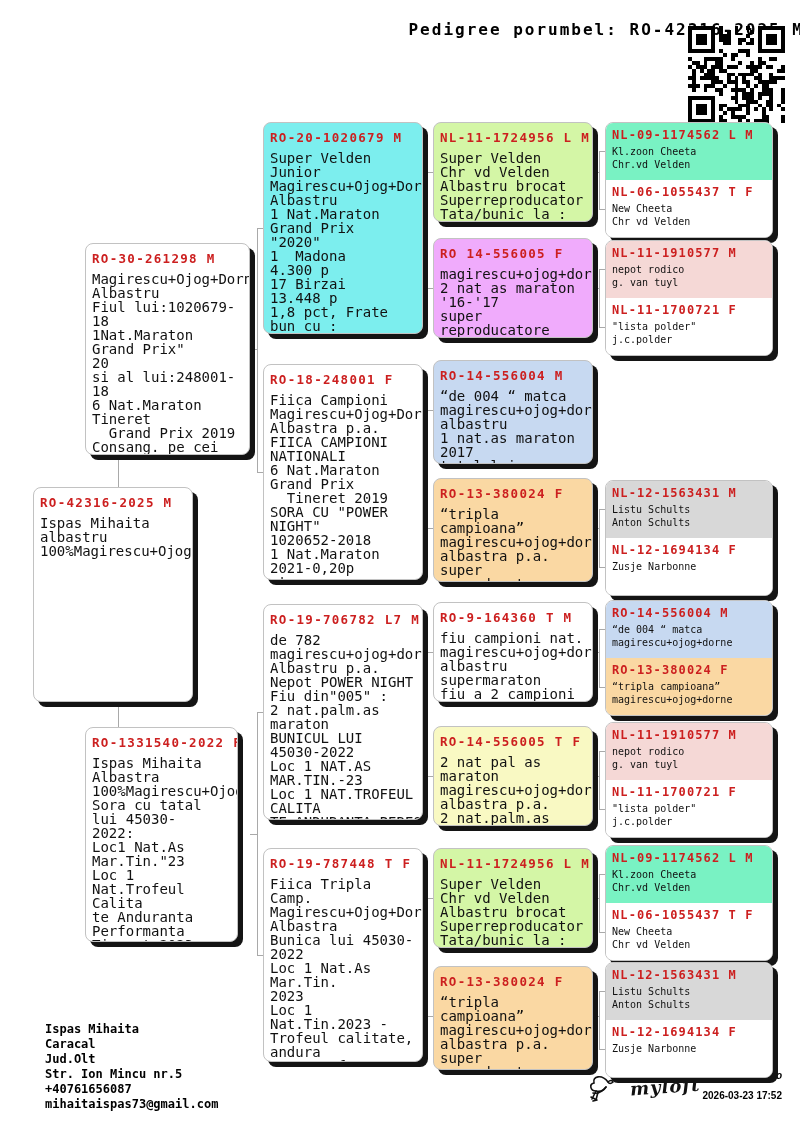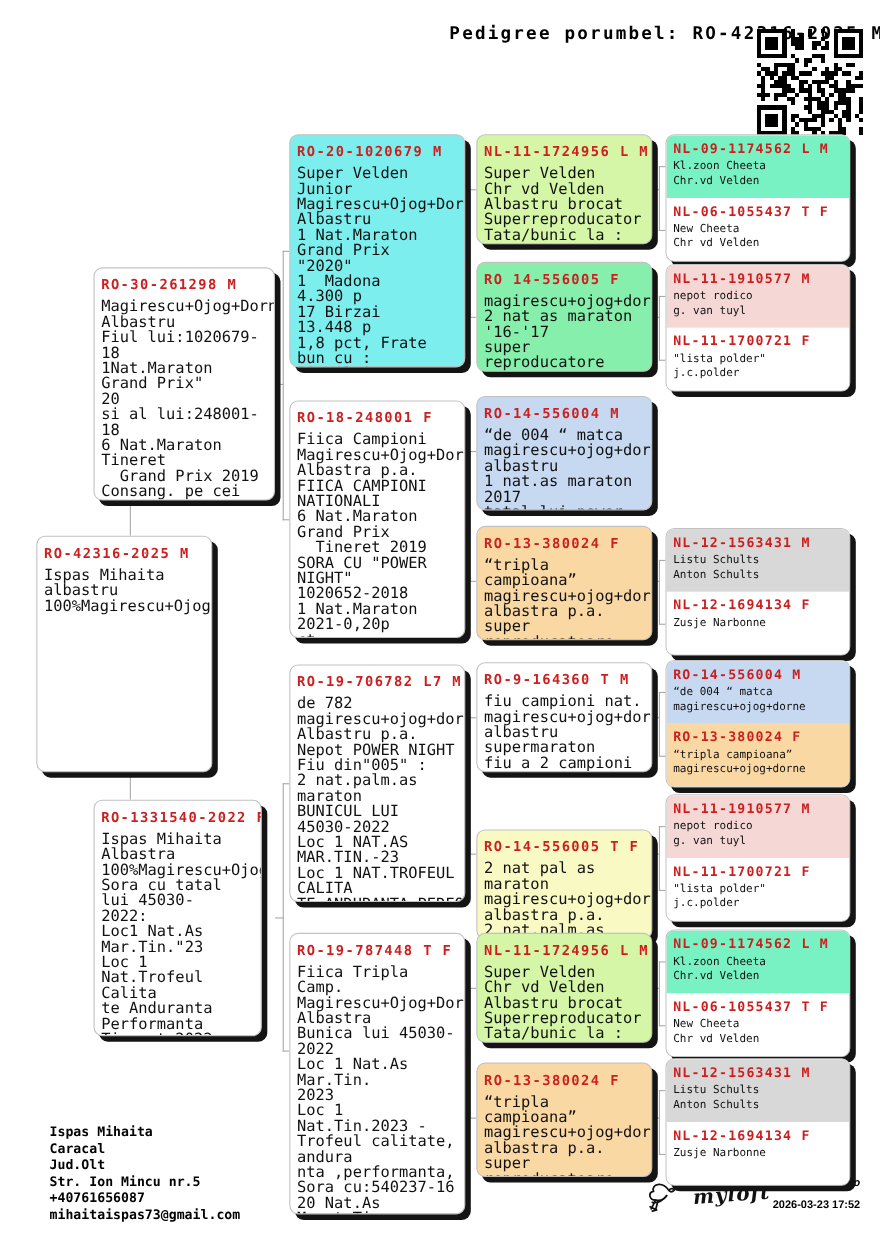--- a/index.html
+++ b/index.html
@@ -338,21 +338,21 @@
 Nepot POWER NIGHT
 Fiu din"005" :
 2 nat.palm.as maraton
 BUNICUL LUI 45030-2022
 Loc 1 NAT.AS MAR.TIN.-23
 Loc 1 NAT.TROFEUL CALITA
 TE,ANDURANTA,PERFORMANTA
 -TINERET-2023
 Loc 7 NAT.MAR.TIN.-2023</div>
   </div>
-  <div class="box" style="left: 263px; top: 848px; width: 160px; height: 256px; background: rgb(255, 255, 255);">
+  <div class="box" style="left: 263px; top: 848px; width: 160px; height: 214px; background: rgb(255, 255, 255);">
     <div class="bid">RO-19-787448 T F</div>
     <div class="bbody">Fiica Tripla Camp.
 Magirescu+Ojog+Dorne
 Albastra
 Bunica lui 45030-2022
 Loc 1 Nat.As Mar.Tin.
 2023
 Loc 1 Nat.Tin.2023 -
 Trofeul calitate, andura
 nta ,performanta,
@@ -365,21 +365,21 @@
 
   <div class="box" style="left: 433px; top: 122px; width: 160px; height: 100px; background: rgb(212, 246, 166);">
     <div class="bid">NL-11-1724956 L M</div>
     <div class="bbody">Super Velden
 Chr vd Velden
 Albastru brocat
 Superreproducator
 Tata/bunic la :
 2  Seta         1.807 p</div>
   </div>
-  <div class="box" style="left: 433px; top: 238px; width: 160px; height: 100px; background: #86efac;">
+  <div class="box" style="left: 433px; top: 238px; width: 160px; height: 100px; background: #f0abfc;">
     <div class="bid">RO 14-556005 F</div>
     <div class="bbody">magirescu+ojog+dorneanu
 2 nat as maraton '16-'17
 super reproducatore
 mama lui: 1020679-18
  1 nat mar grandprix '20
  1 madona         4350 p</div>
   </div>
   <div class="box" style="left: 433px; top: 360px; width: 160px; height: 104px; background: rgb(199, 217, 241);">
     <div class="bid">RO-14-556004 M</div>
@@ -399,21 +399,21 @@
   </div>
   <div class="box" style="left: 433px; top: 602px; width: 160px; height: 100px; background: rgb(255, 255, 255);">
     <div class="bid">RO-9-164360 T M</div>
     <div class="bbody">fiu campioni nat.
 magirescu+ojog+dorne
 albastru
 supermaraton
 fiu a 2 campioni nat
 1 nat.as maraton tin."14</div>
   </div>
-  <div class="box" style="left: 433px; top: 726px; width: 160px; height: 100px; background: rgb(249, 249, 195); margin-top: 28px;">
+  <div class="box" style="left: 433px; top: 726px; width: 160px; height: 100px; background: rgb(249, 249, 195);">
     <div class="bid">RO-14-556005 T F</div>
     <div class="bbody">2 nat pal as maraton
 magirescu+ojog+dorne
 albastra p.a.
 2 nat.palm.as maraton
 11  code       3.626 p
 22  code       1.427 p</div>
   </div>
   <div class="box" style="left: 433px; top: 848px; width: 160px; height: 100px; background: rgb(212, 246, 166);">
     <div class="bid">NL-11-1724956 L M</div>

